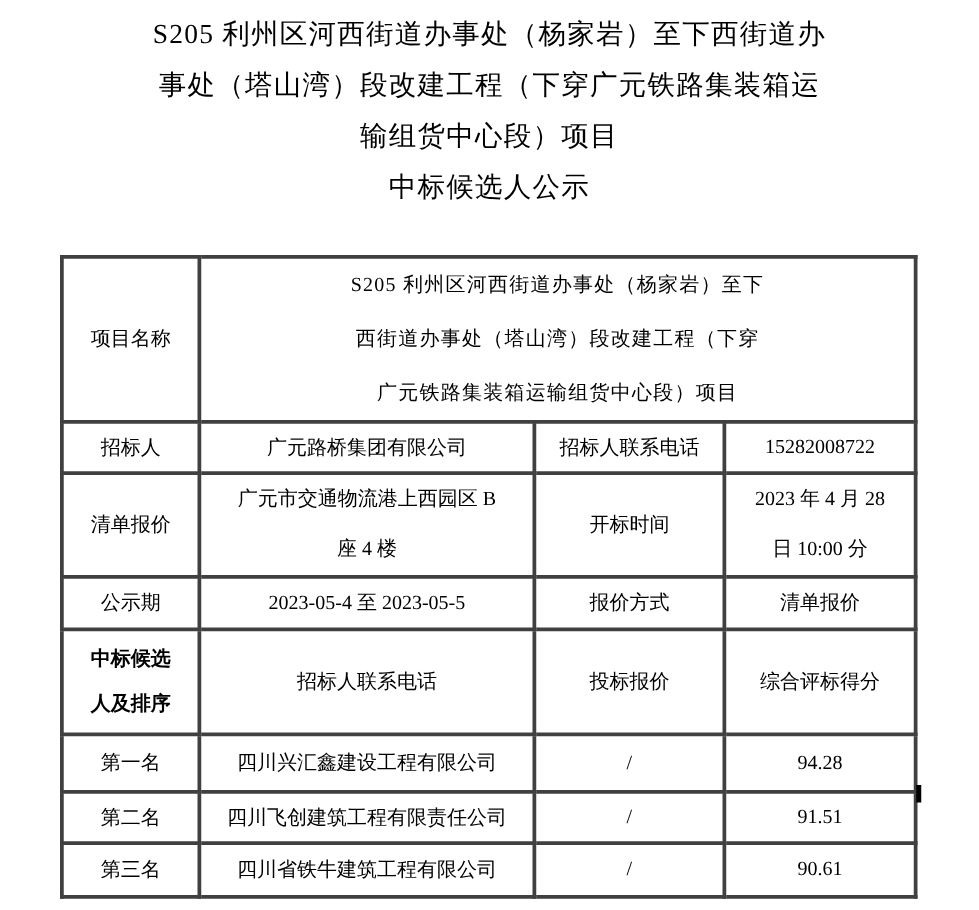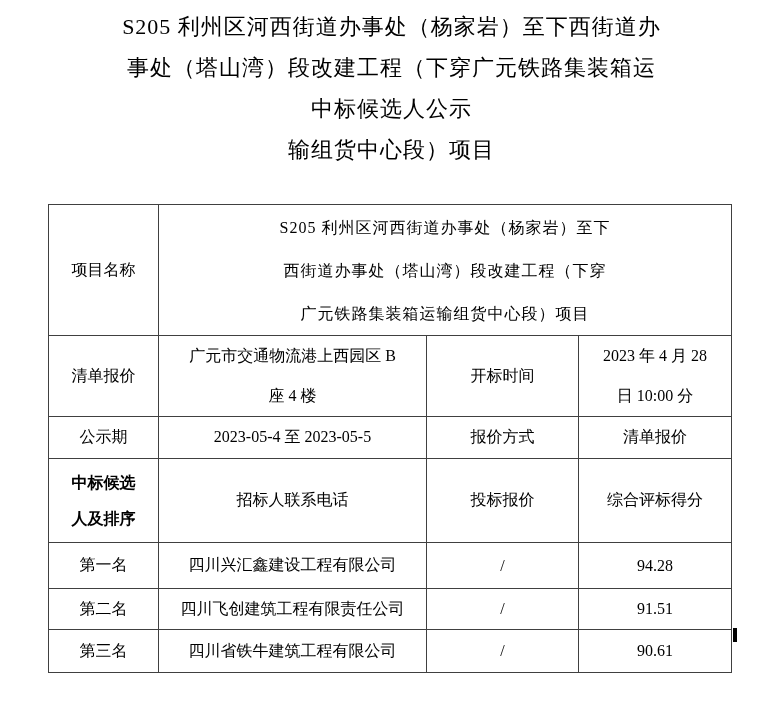--- a/index.html
+++ b/index.html
@@ -22,21 +22,21 @@
   }
 
   
   .tbl-wrap{ position:absolute; left:48px; top:204px; }
   table.tbl{
     border-collapse:collapse;
     table-layout:fixed;
     width:683px;
   }
   table.tbl td{
-    border:1px solid #404040;
+    border:3px solid #404040;
     text-align:center;
     vertical-align:middle;
     font-size:16px;
     overflow:hidden;
     padding:0 2px;
   }
   .c1{ width:110px; }
   .c2{ width:268px; }
   .c3{ width:152px; }
   .c4{ width:153px; }
@@ -62,22 +62,22 @@
   }
 </style>
 </head>
 <body>
 
 <div class="page">
 
   <div class="doc-title">
     <div>S205 利州区河西街道办事处（杨家岩）至下西街道办</div>
     <div>事处（塔山湾）段改建工程（下穿广元铁路集装箱运</div>
+    <div>输组货中心段）项目</div>
     <div>中标候选人公示</div>
-    <div>输组货中心段）项目</div>
   </div>
 
   <div class="tbl-wrap">
     <table class="tbl">
       <colgroup>
           <col class="c1">
           <col class="c2">
           <col class="c3">
           <col class="c4">
         </colgroup>
@@ -85,20 +85,26 @@
       <tbody>
           <tr style="height:131px">
         <td>项目名称</td>
         <td colspan="3" class="project-value">
           <div>S205 利州区河西街道办事处（杨家岩）至下</div>
           <div>西街道办事处（塔山湾）段改建工程（下穿</div>
           <div>广元铁路集装箱运输组货中心段）项目</div>
         </td>
       </tr>
 
+      <tr style="height:41px">
+        <td>招标人</td>
+        <td>广元路桥集团有限公司</td>
+        <td>招标人联系电话</td>
+        <td>15282008722</td>
+      </tr>
 
       <tr style="height:80px">
         <td>清单报价</td>
         <td class="two-line">
           <div>广元市交通物流港上西园区 B</div>
           <div>座 4 楼</div>
         </td>
         <td>开标时间</td>
         <td class="two-line">
           <div>2023 年 4 月 28</div>

